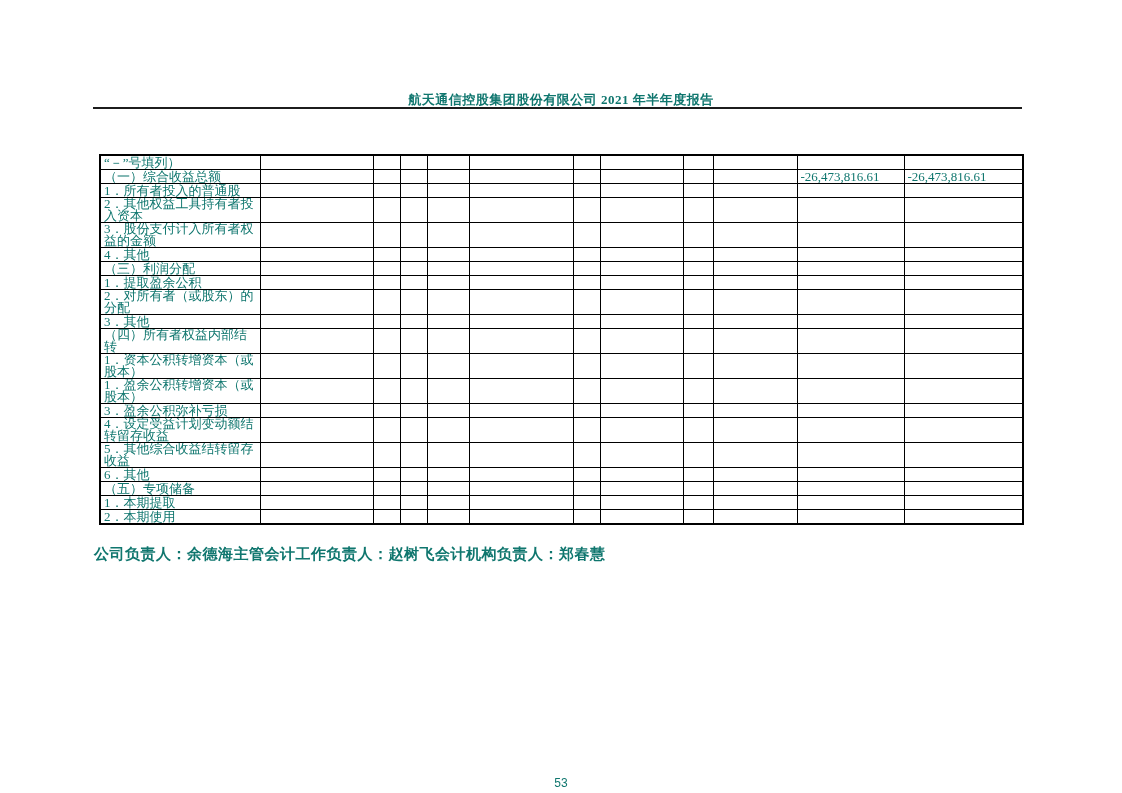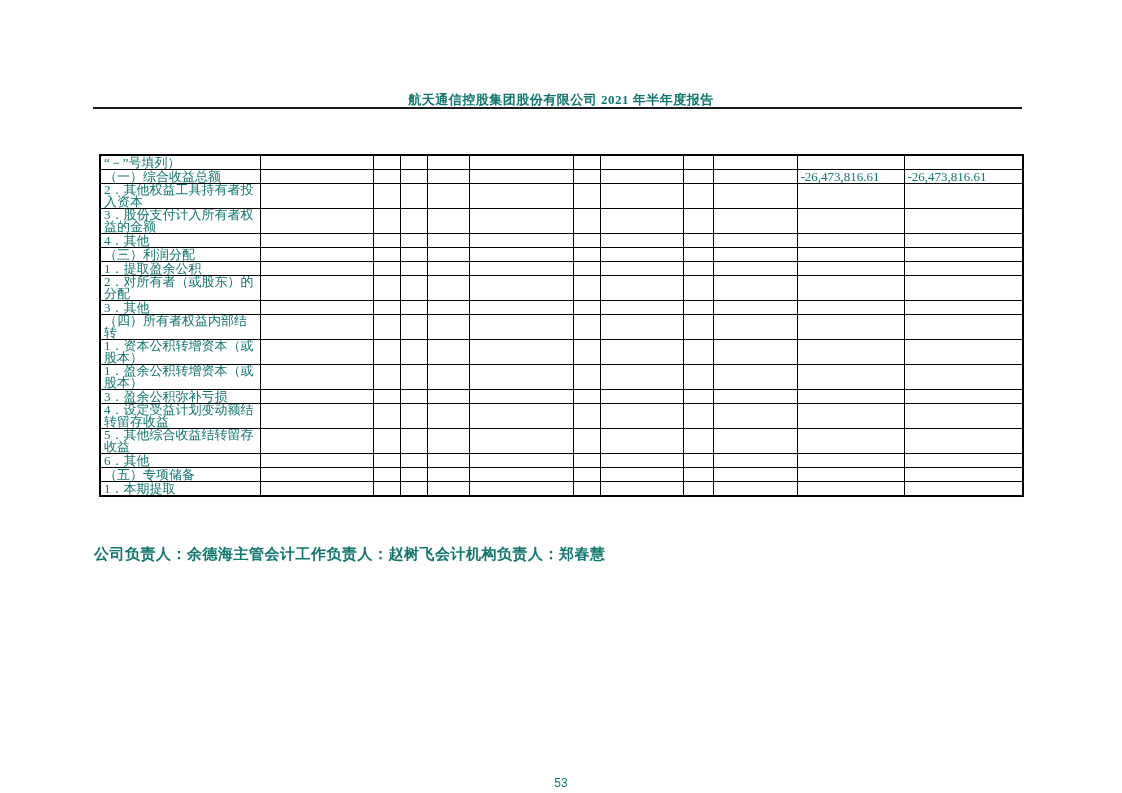--- a/index.html
+++ b/index.html
@@ -126,20 +126,34 @@
           <td class="value-cell"></td>
           <td class="value-cell"></td>
           <td class="value-cell"></td>
           <td class="value-cell"></td>
           <td class="value-cell"></td>
           <td class="value-cell"></td>
           <td class="value-cell">-26,473,816.61</td>
           <td class="value-cell">-26,473,816.61</td>
         </tr>
         <tr>
+          <td class="label-cell">1．所有者投入的普通股</td>
+          <td class="value-cell"></td>
+          <td class="value-cell"></td>
+          <td class="value-cell"></td>
+          <td class="value-cell"></td>
+          <td class="value-cell"></td>
+          <td class="value-cell"></td>
+          <td class="value-cell"></td>
+          <td class="value-cell"></td>
+          <td class="value-cell"></td>
+          <td class="value-cell"></td>
+          <td class="value-cell"></td>
+        </tr>
+        <tr>
           <td class="label-cell">2．其他权益工具持有者投入资本</td>
           <td class="value-cell"></td>
           <td class="value-cell"></td>
           <td class="value-cell"></td>
           <td class="value-cell"></td>
           <td class="value-cell"></td>
           <td class="value-cell"></td>
           <td class="value-cell"></td>
           <td class="value-cell"></td>
           <td class="value-cell"></td>
@@ -337,20 +351,34 @@
           <td class="value-cell"></td>
           <td class="value-cell"></td>
           <td class="value-cell"></td>
           <td class="value-cell"></td>
           <td class="value-cell"></td>
           <td class="value-cell"></td>
           <td class="value-cell"></td>
         </tr>
         <tr>
           <td class="label-cell">1．本期提取</td>
+          <td class="value-cell"></td>
+          <td class="value-cell"></td>
+          <td class="value-cell"></td>
+          <td class="value-cell"></td>
+          <td class="value-cell"></td>
+          <td class="value-cell"></td>
+          <td class="value-cell"></td>
+          <td class="value-cell"></td>
+          <td class="value-cell"></td>
+          <td class="value-cell"></td>
+          <td class="value-cell"></td>
+        </tr>
+        <tr>
+          <td class="label-cell">2．本期使用</td>
           <td class="value-cell"></td>
           <td class="value-cell"></td>
           <td class="value-cell"></td>
           <td class="value-cell"></td>
           <td class="value-cell"></td>
           <td class="value-cell"></td>
           <td class="value-cell"></td>
           <td class="value-cell"></td>
           <td class="value-cell"></td>
           <td class="value-cell"></td>

